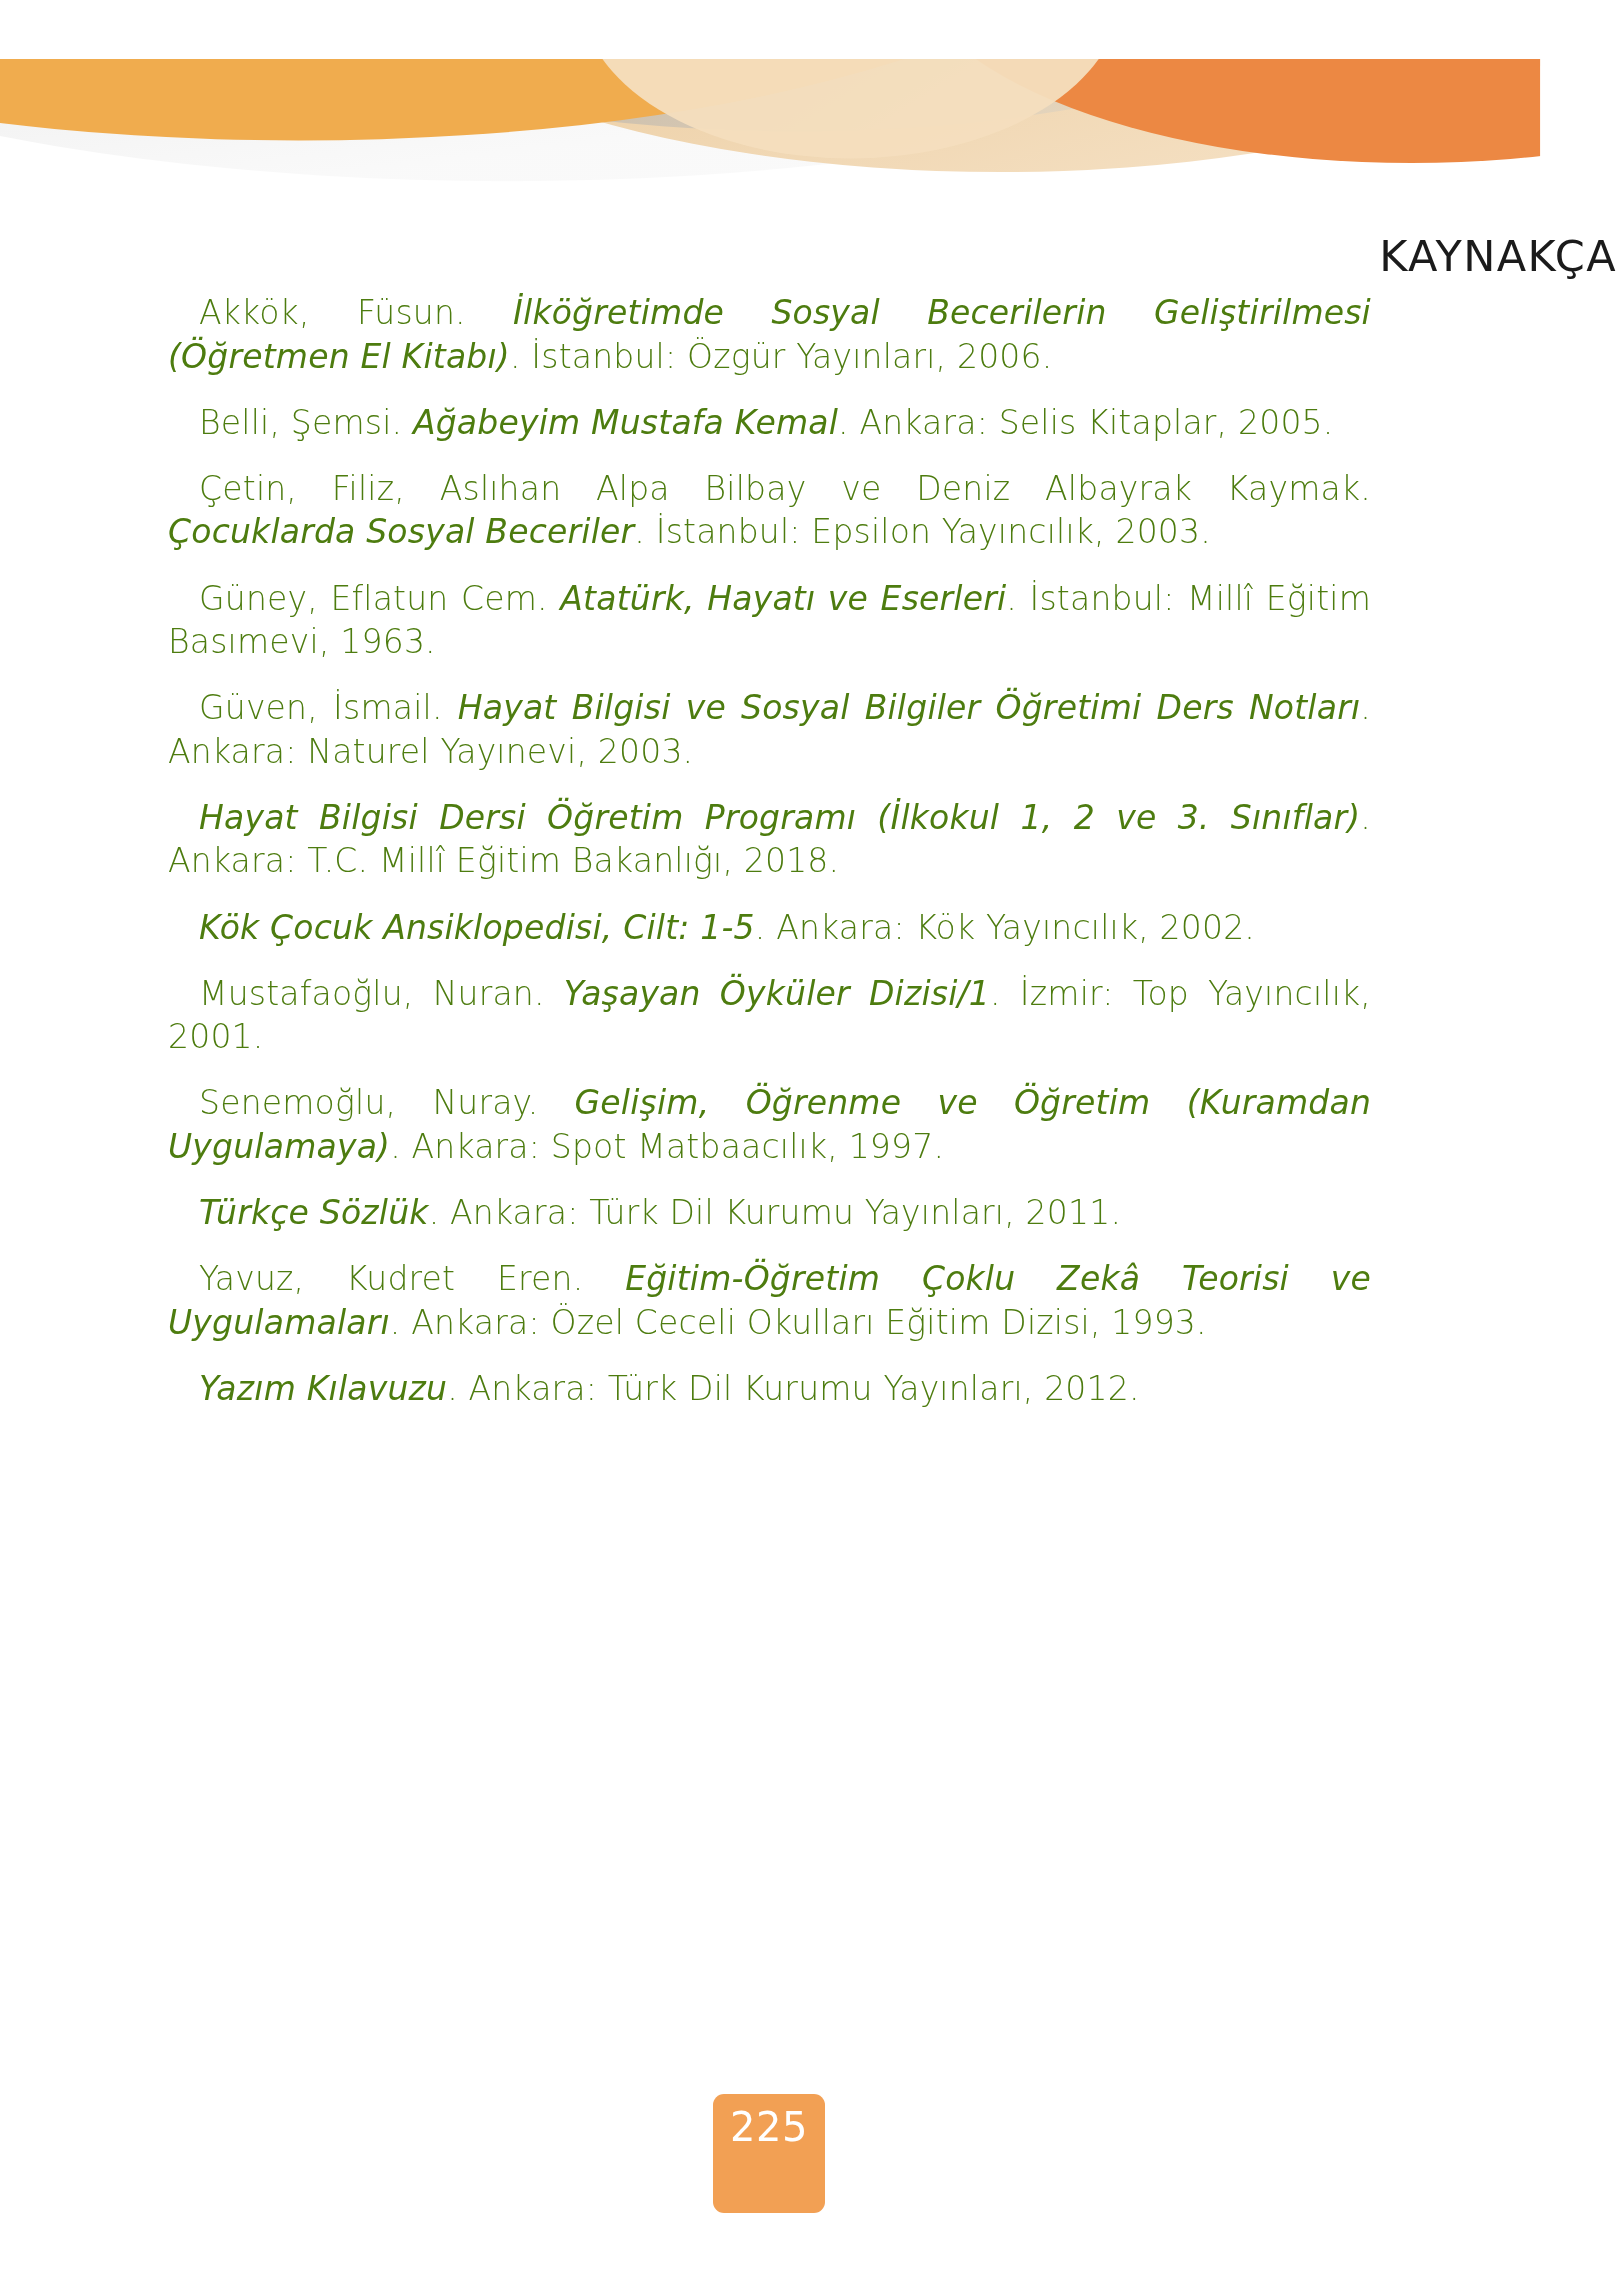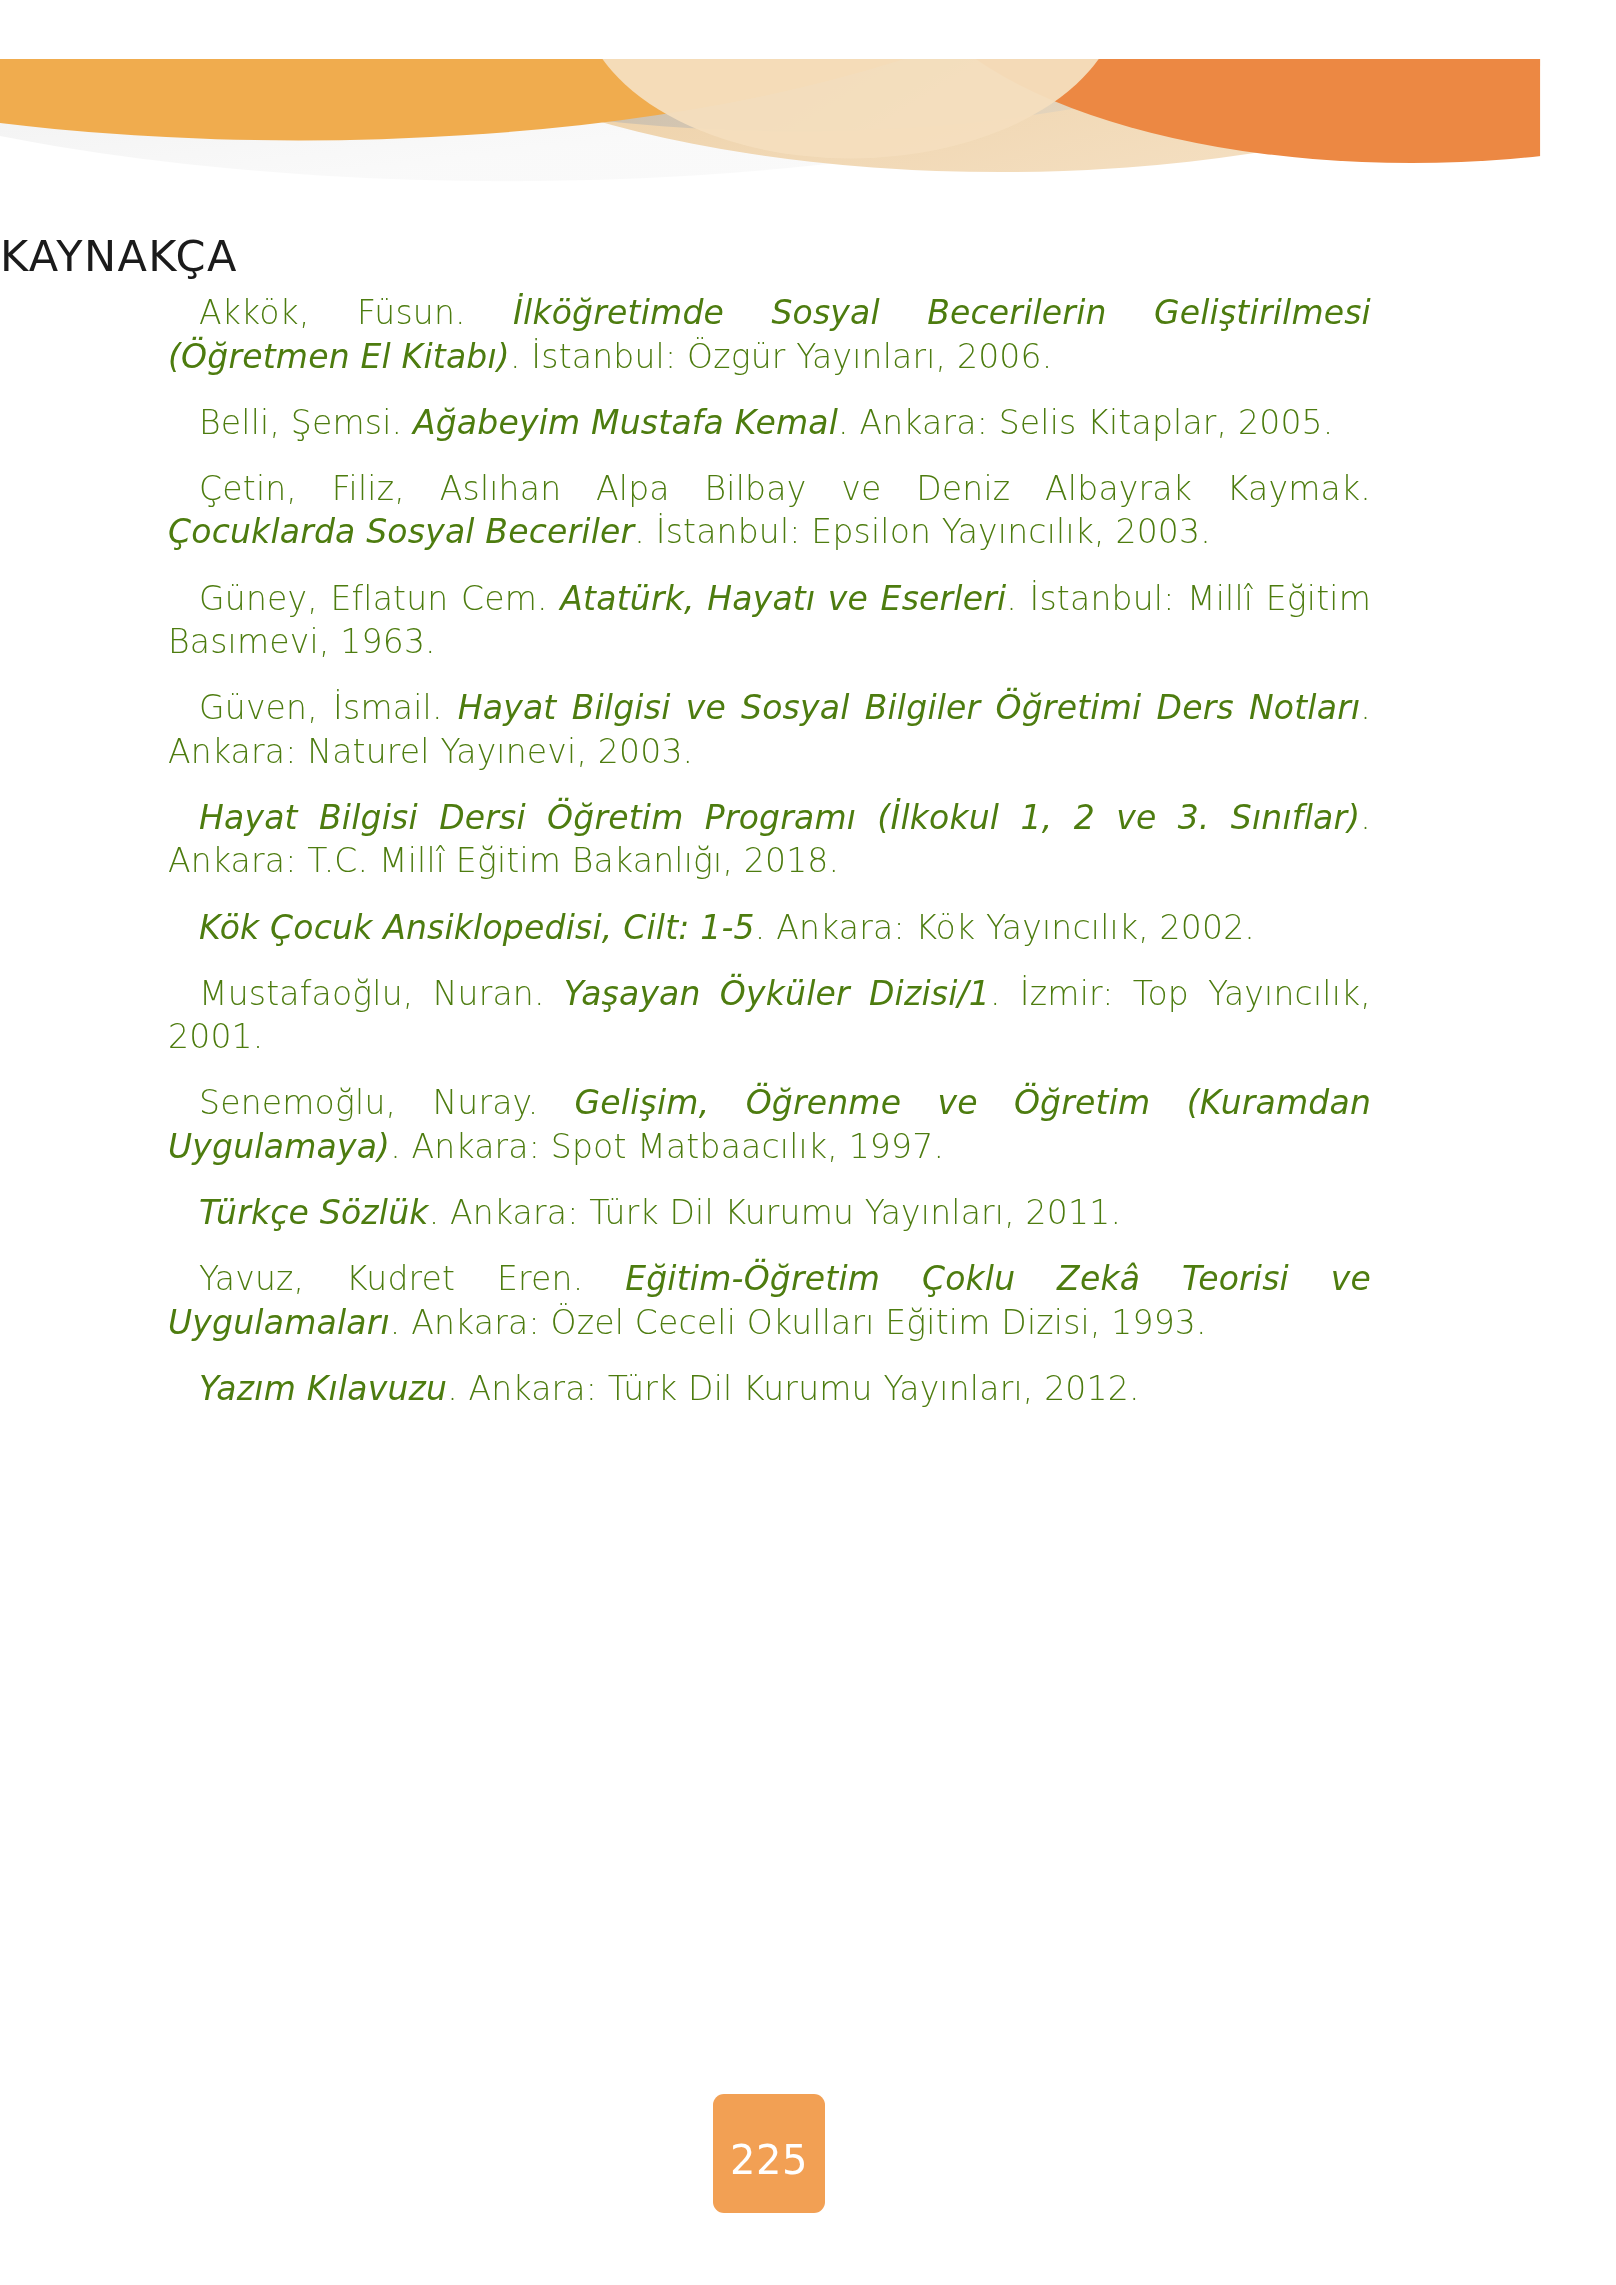--- a/index.html
+++ b/index.html
@@ -28,21 +28,21 @@
   #header-decoration svg {
     display: block;
   }
 
   
   #page-title {
     position: absolute;
     left: 0;
     top: 206px;
     width: 1617px;
-    text-align: left;
+    text-align: right;
     font-family: "DejaVu Sans", "Liberation Sans", sans-serif;
     font-size: 43px;
     font-weight: 400;
     letter-spacing: 1.4px;
     color: #1b1b1b;
     line-height: 1;
   }
 
   
   #bibliography {
@@ -78,21 +78,21 @@
   
   #page-number-badge {
     position: absolute;
     left: 713px;
     top: 2094px;
     width: 112px;
     height: 119px;
     background: #F2A054;
     border-radius: 11px;
     display: flex;
-    align-items: center;
+    align-items: flex-start;
     justify-content: center;
     padding-top: 12.7px;
     box-sizing: border-box;
   }
   #page-number-text {
     font-family: "DejaVu Sans", "Liberation Sans", sans-serif;
     font-size: 40px;
     font-weight: 400;
     color: #ffffff;
     letter-spacing: 0.5px;

